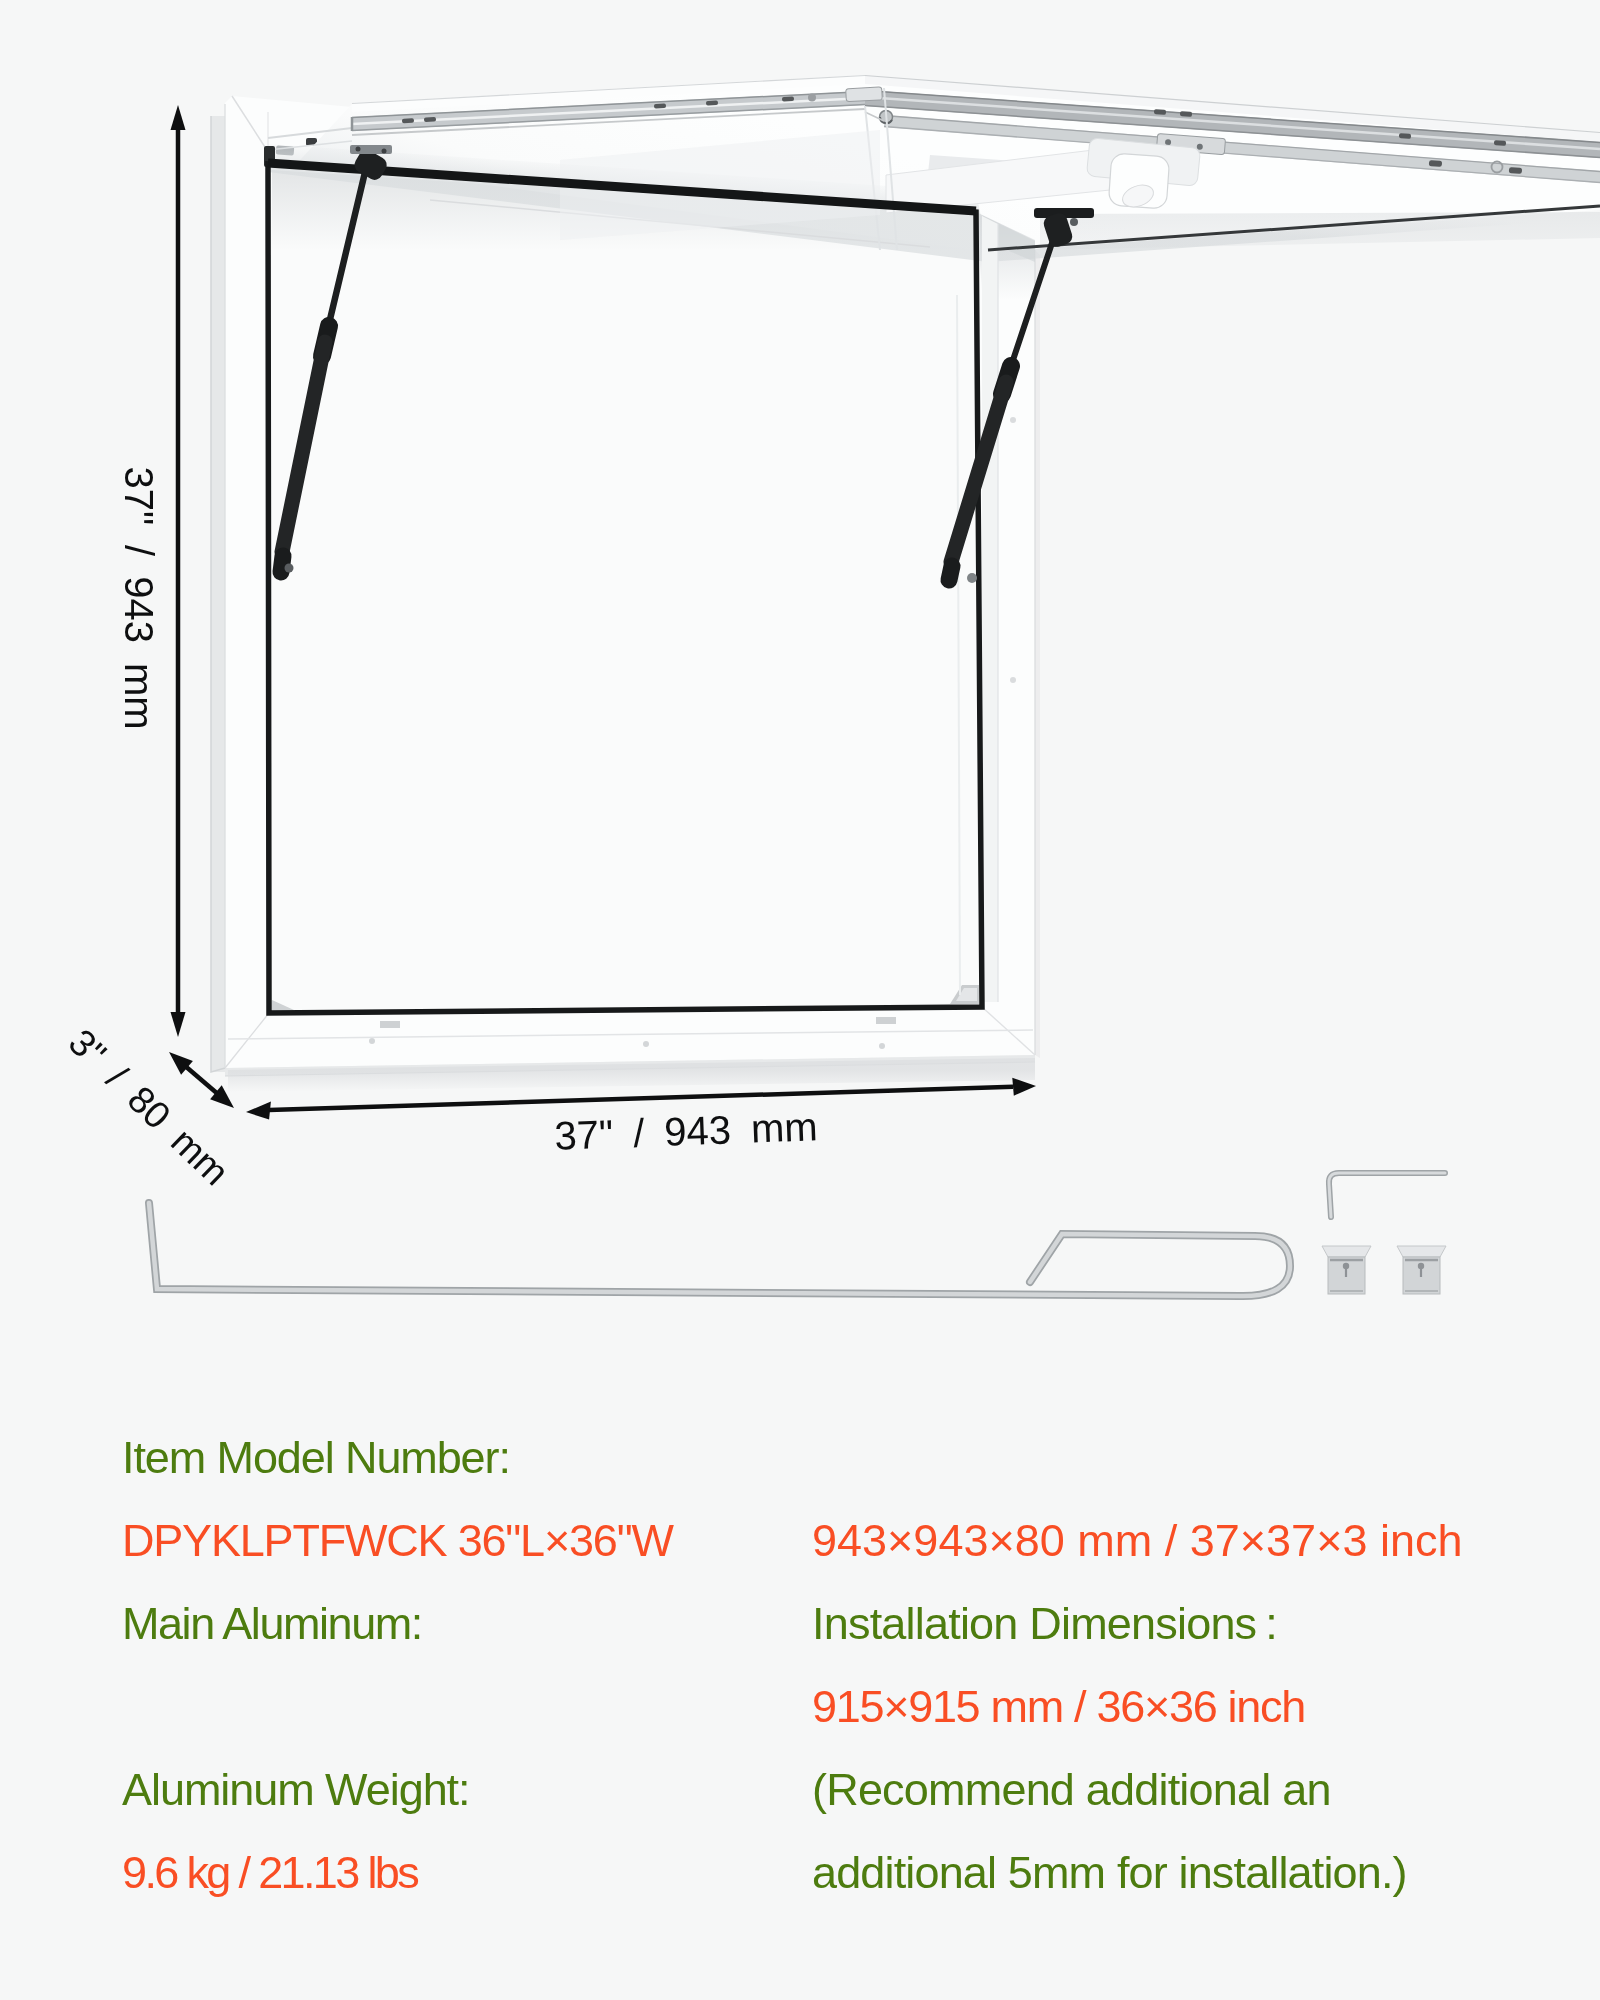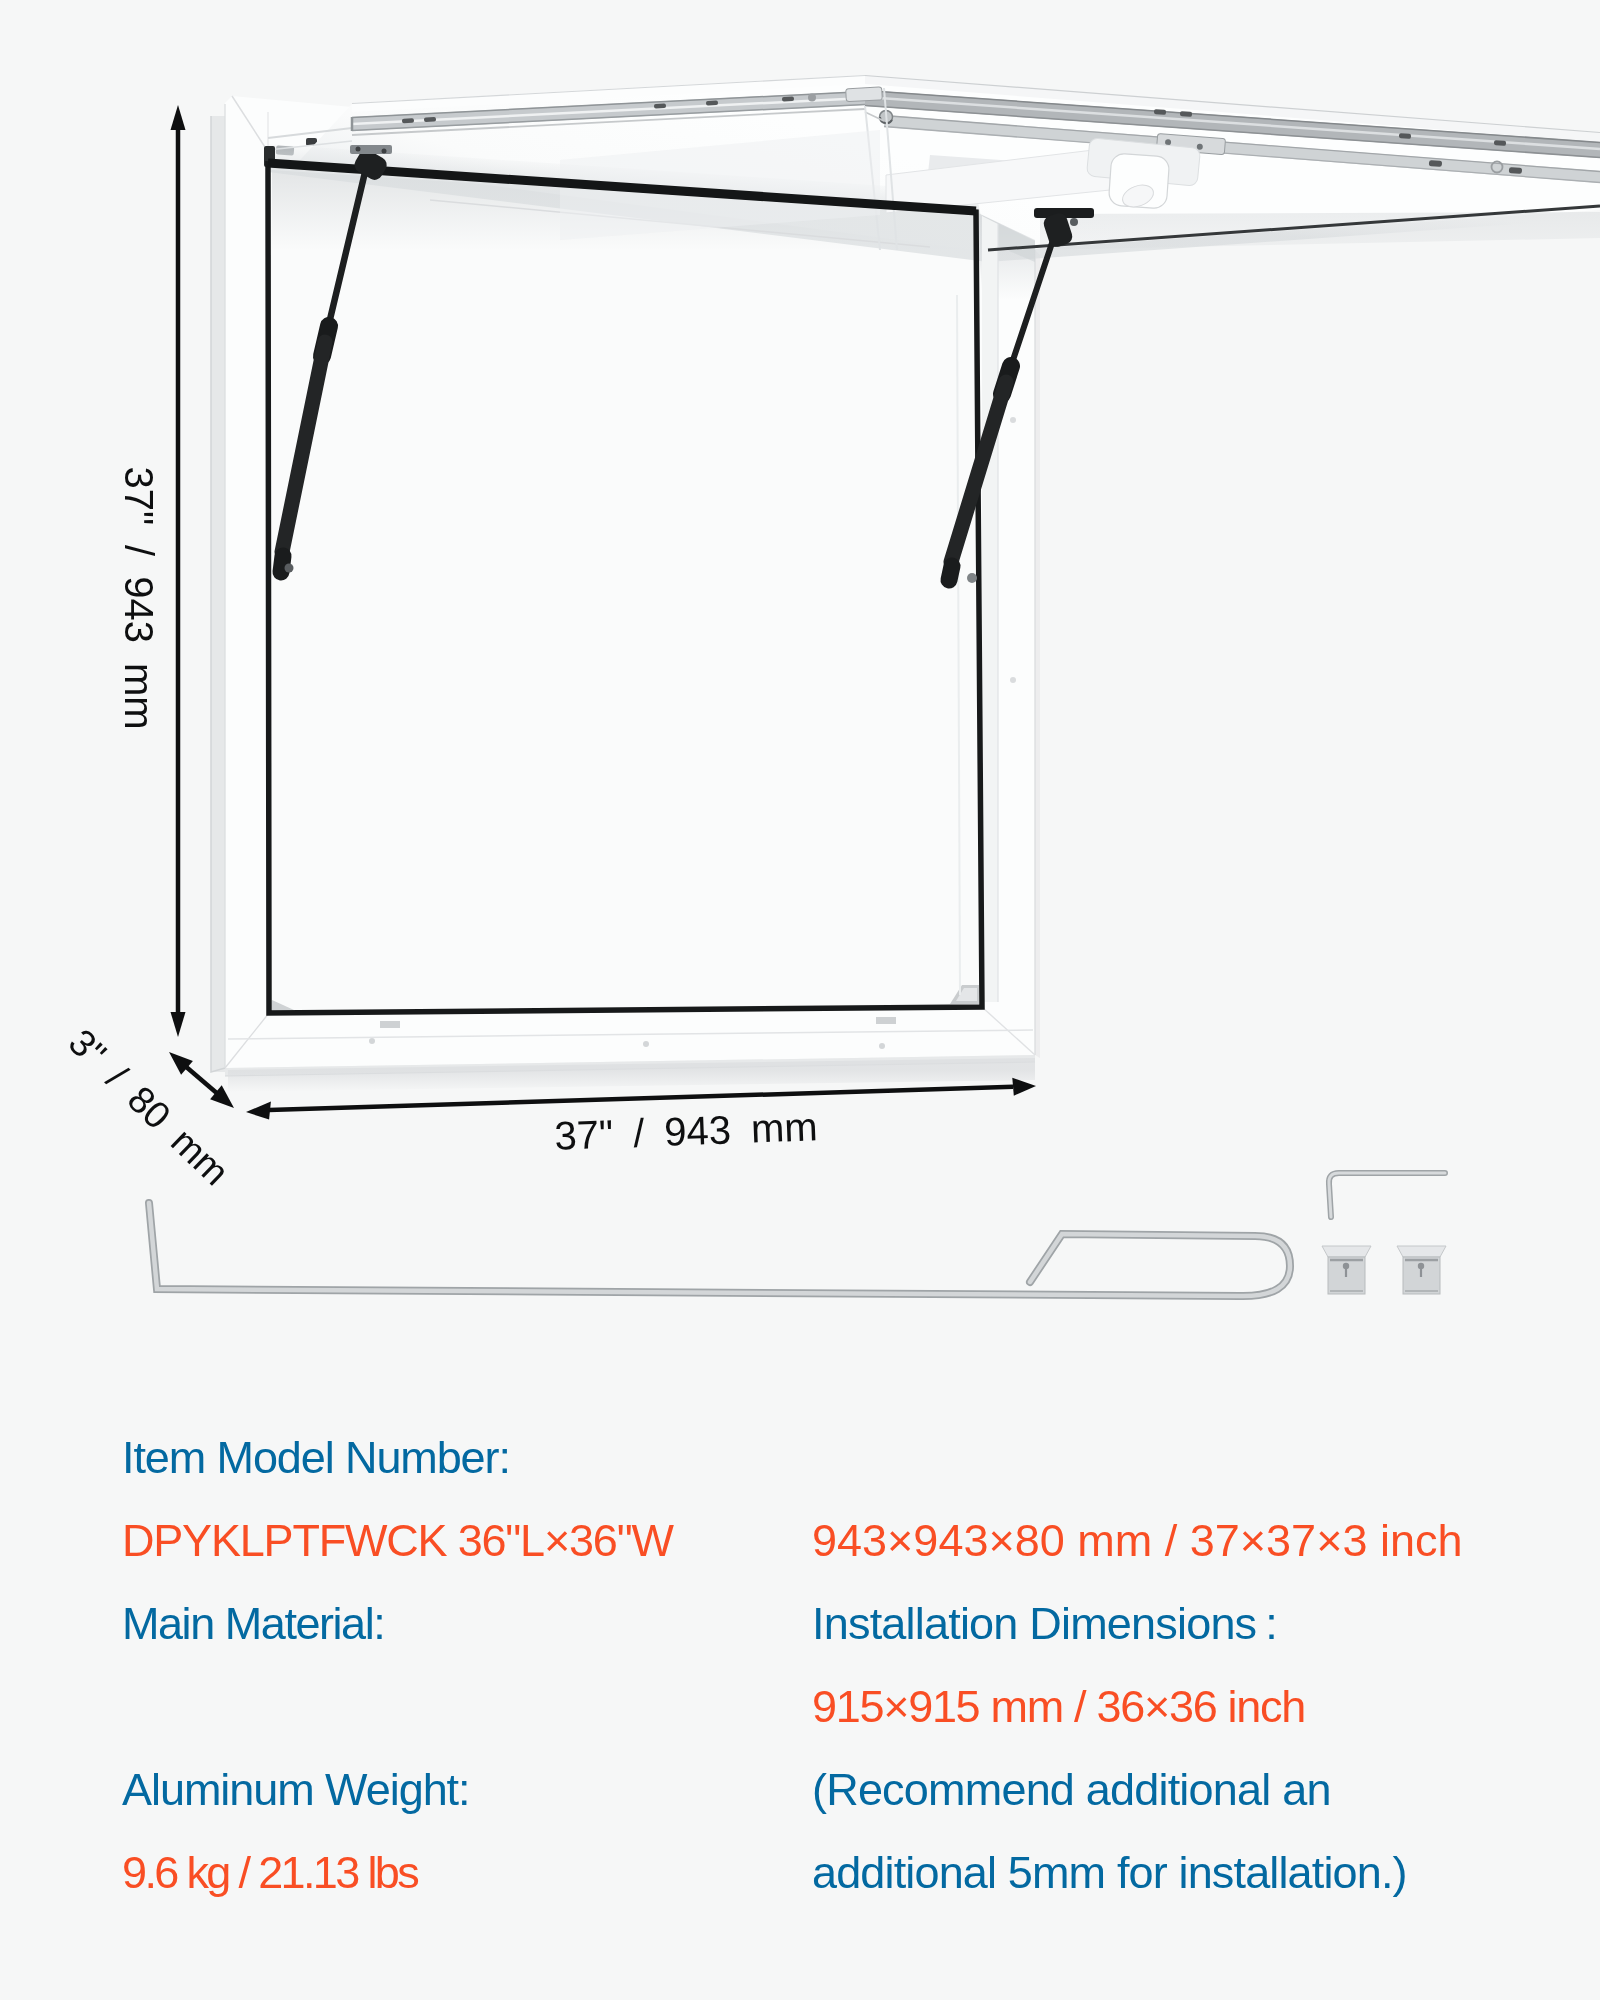--- a/index.html
+++ b/index.html
@@ -1,20 +1,20 @@
 <!DOCTYPE html>
 <html><head>
 <meta charset="utf-8">
 <style>
 html,body{margin:0;padding:0}
 body{width:1600px;height:2000px;background:#f6f7f7;font-family:"Liberation Sans",sans-serif}
 .wrap{position:relative;width:1600px;height:2000px;overflow:hidden}
 svg{position:absolute;top:0;left:0}
 .t{position:absolute;white-space:nowrap;line-height:1}
-.g{color:#0369a1}
+.g{color:#4d7c0f}
 .o{color:#f94e24}
 </style>
 </head>
 <body>
 <div class="wrap">
 <svg width="1600" height="2000" viewBox="0 0 1600 2000">
 <defs>
 <linearGradient id="doorG" gradientUnits="userSpaceOnUse" x1="640" y1="250" x2="690" y2="90">
 <stop offset="0" stop-color="#f2f4f5"></stop>
 <stop offset="0.25" stop-color="#fafbfb"></stop>
@@ -220,21 +220,21 @@
 <rect x="1403" y="1257" width="37" height="37" fill="#d2d5d7" stroke="#b7bbbd" stroke-width="1"></rect>
 <line x1="1405" y1="1260" x2="1438" y2="1260" stroke="#9ca0a3" stroke-width="2.5"></line>
 <line x1="1405" y1="1291" x2="1438" y2="1291" stroke="#b2b6b8" stroke-width="2"></line>
 <circle cx="1421" cy="1266" r="3.2" fill="#8e9296"></circle>
 <line x1="1421" y1="1268" x2="1421" y2="1277" stroke="#8e9296" stroke-width="2.2"></line>
 </g>
 </svg>
 
 <div class="t g" style="left:122px;top:1435px;font-size:45px;letter-spacing:-1.1px">Item Model Number:</div>
 <div class="t o" style="left:122px;top:1518px;font-size:45px;letter-spacing:-1.2px">DPYKLPTFWCK 36"L×36"W</div>
-<div class="t g" style="left:122px;top:1601px;font-size:45px;letter-spacing:-1.45px">Main Material:</div>
+<div class="t g" style="left:122px;top:1601px;font-size:45px;letter-spacing:-1.45px">Main Aluminum:</div>
 <div class="t g" style="left:122px;top:1767px;font-size:45px;letter-spacing:-1.05px">Aluminum Weight:</div>
 <div class="t o" style="left:122px;top:1850px;font-size:45px;letter-spacing:-2.65px">9.6 kg / 21.13 lbs</div>
 
 <div class="t o" style="left:812px;top:1518px;font-size:45px;letter-spacing:0px">943×943×80 mm / 37×37×3 inch</div>
 <div class="t g" style="left:812px;top:1601px;font-size:45px;letter-spacing:-0.8px">Installation Dimensions<span style="margin-left:9px;letter-spacing:0">:</span></div>
 <div class="t o" style="left:812px;top:1684px;font-size:45px;letter-spacing:-1.3px">915×915 mm / 36×36 inch</div>
 <div class="t g" style="left:812px;top:1767px;font-size:45px;letter-spacing:-0.8px">(Recommend additional an</div>
 <div class="t g" style="left:812px;top:1850px;font-size:45px;letter-spacing:-0.85px">additional 5mm for installation.)</div>
 </div>
 

